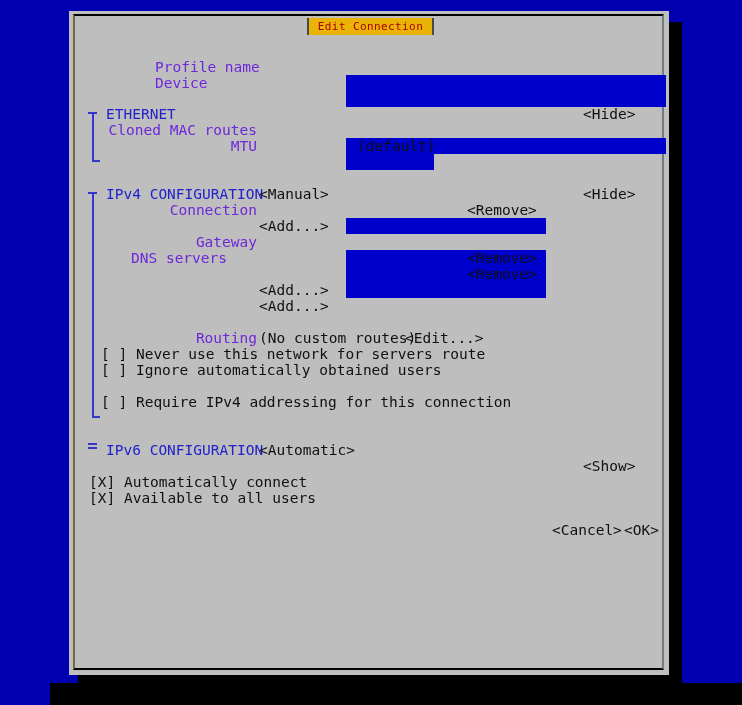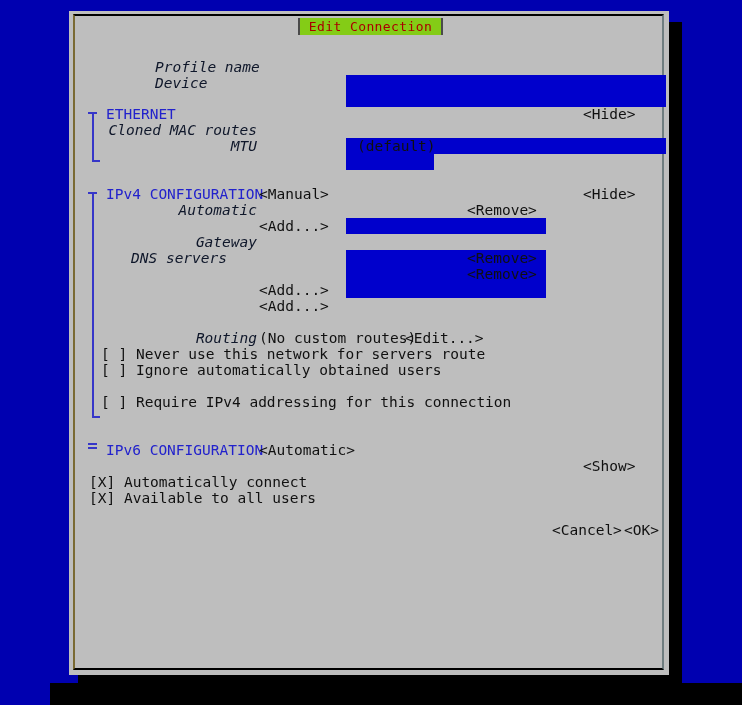--- a/index.html
+++ b/index.html
@@ -85,24 +85,24 @@
     justify-content: center;
     pointer-events: none;
   }
   .title-bar-left, .title-bar-right {
     width: 2px;
     height: 17px;
     background: #4a4a4a;
   }
   .title-text {
     color: #aa0000;
-    font-size: 13px;
+    font-size: 11px;
     line-height: 17px;
     letter-spacing: 0.4px;
-    background: #84cc16;
+    background: #eab308;
     padding: 0 9px;
     white-space: pre;
   }
 
   
   .tscreen {
     position: absolute;
     left: 0;
     top: 0;
     width: 591px;
@@ -110,21 +110,21 @@
     font-size: 14.5px;
     line-height: 16px;
     white-space: pre;
   }
   .row {
     position: absolute;
     white-space: pre;
     font-size: 14.5px;
     line-height: 16px;
   }
-  .lbl      { color: #0f172a; font-style: italic; }
+  .lbl      { color: #6d28d9; }
   .lbl-cap  { color: #2222cc; }
   .btn      { color: #101010; }
   .plain    { color: #101010; }
 
   
   .field {
     display: inline-block;
     background: #0000cc;
     color: #d8d8d8;
     vertical-align: bottom;
@@ -224,21 +224,21 @@
         
         <div class="tree-tick" style="left:13px; top:176px;"></div>
         <div class="tree-v" style="left:17px; top:178px; height:222px;"></div>
         <div class="tree-foot" style="left:17px; top:400px;"></div>
 
         <div class="row lbl-cap" style="left:31px; top:170px;">IPv4 CONFIGURATION</div>
         <div class="row btn" style="left:184px; top:170px;">&lt;Manual&gt;</div>
         <div class="row btn" style="left:508px; top:170px;">&lt;Hide&gt;</div>
 
         
-        <div class="row lbl" style="left:26px; top:186px; width:156px; text-align:right;">Automatic</div>
+        <div class="row lbl" style="left:26px; top:186px; width:156px; text-align:right;">Connection</div>
         <div class="row" style="left:184px; top:186px;">
           <span class="field" style="width:200px;">
             
           </span>
         </div>
         <div class="row btn" style="left:392px; top:186px;">&lt;Remove&gt;</div>
 
         <div class="row btn" style="left:184px; top:202px;">&lt;Add...&gt;</div>
 
         

